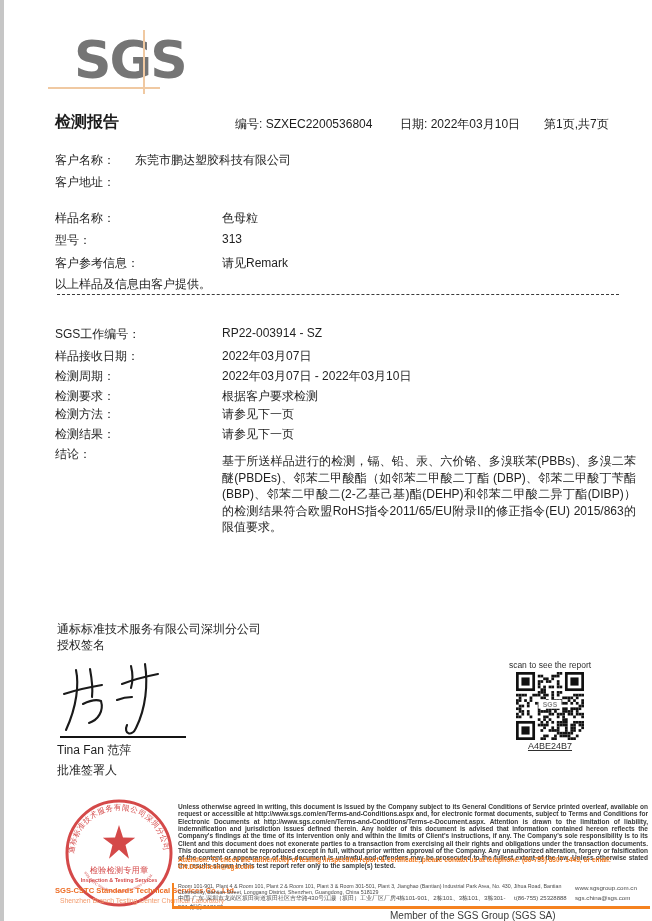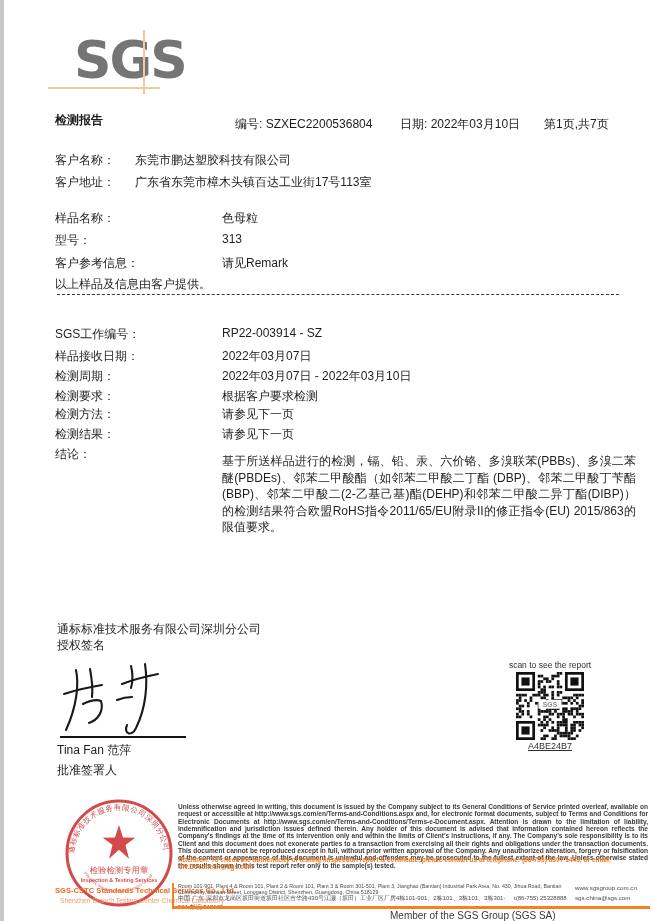--- a/index.html
+++ b/index.html
@@ -6,21 +6,21 @@
   .page{position:relative;width:652px;height:921px;background:#fff;overflow:hidden;
         font-family:"Liberation Sans","DejaVu Sans",sans-serif;color:#242424;}
   .edge-strip{position:absolute;left:0;top:0;width:4px;height:921px;background:#c6c6c6;}
   .abs{position:absolute;white-space:nowrap;}
   
   .logo-text{position:absolute;left:74px;top:34px;font-size:52px;line-height:1;font-weight:bold;
              color:#757575;letter-spacing:-2px;font-family:"DejaVu Sans",sans-serif;}
   .logo-hline{position:absolute;left:48px;top:87px;width:112px;height:2px;background:#f0c9a2;}
   .logo-vline{position:absolute;left:143px;top:30px;width:2px;height:64px;background:#f0c9a2;}
   
-  .doc-title{position:absolute;left:55px;top:112px;font-size:12px;font-weight:bold;color:#1c1c1c;}
+  .doc-title{position:absolute;left:55px;top:112px;font-size:16px;font-weight:bold;color:#1c1c1c;}
   .hmeta{font-size:12px;color:#1c1c1c;}
   
   .row{position:absolute;left:0;width:652px;height:18px;font-size:12px;color:#1f1f1f;}
   .row .lbl{position:absolute;left:55px;white-space:nowrap;}
   .row .val{position:absolute;white-space:nowrap;}
   .v135{left:135px;} .v222{left:222px;}
   .dashed-sep{position:absolute;left:57px;top:294px;width:562px;border-top:1.5px dashed #3a3a3a;}
   .conclusion{position:absolute;left:222px;top:446px;width:414px;font-size:12px;line-height:16.5px;
               color:#1f1f1f;text-align:justify;white-space:normal;margin-top:7px;}
   
@@ -67,21 +67,20 @@
   <span class="abs hmeta" style="left:235px;top:116px;">编号: SZXEC2200536804</span>
   <span class="abs hmeta" style="left:400px;top:116px;">日期: 2022年03月10日</span>
   <span class="abs hmeta" style="left:544px;top:116px;">第1页,共7页</span>
 
   <div class="row" style="top:152px">
     <span class="lbl">客户名称：</span>
     <span class="val v135">东莞市鹏达塑胶科技有限公司</span>
   </div>
   <div class="row" style="top:174px">
     <span class="lbl">客户地址：</span>
-    <span class="val v135">广东省东莞市樟木头镇百达工业街17号113室</span>
   </div>
 
   <div class="row" style="top:210px">
     <span class="lbl">样品名称：</span>
     <span class="val v222">色母粒</span>
   </div>
   <div class="row" style="top:232px">
     <span class="lbl">型号：</span>
     <span class="val v222">313</span>
   </div>

